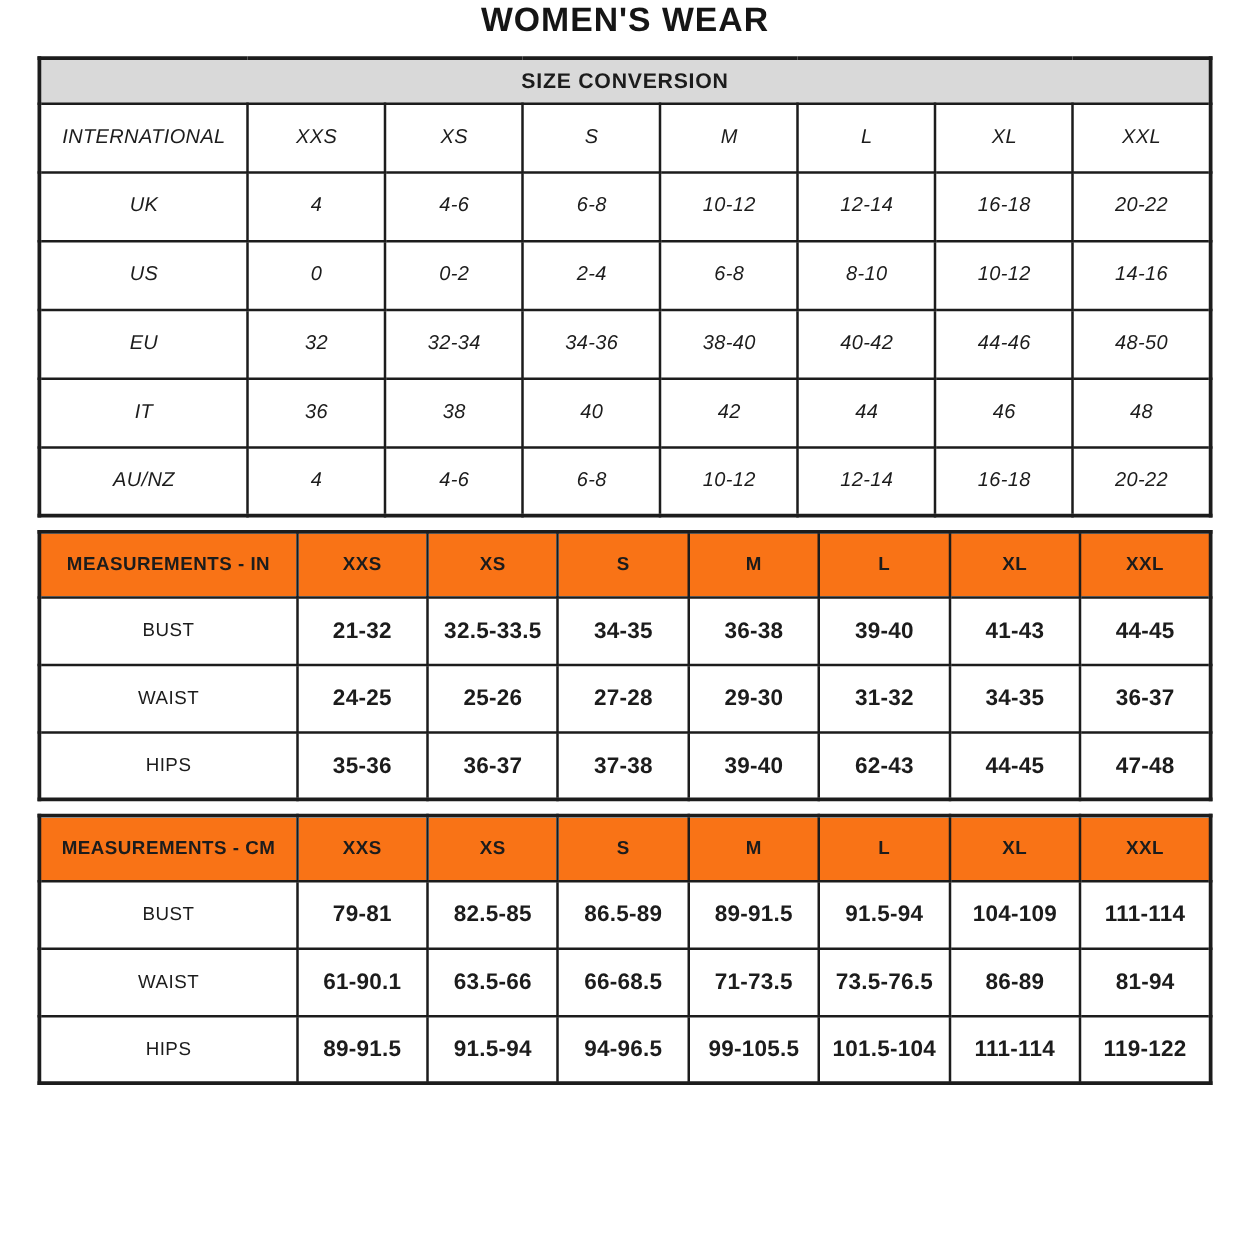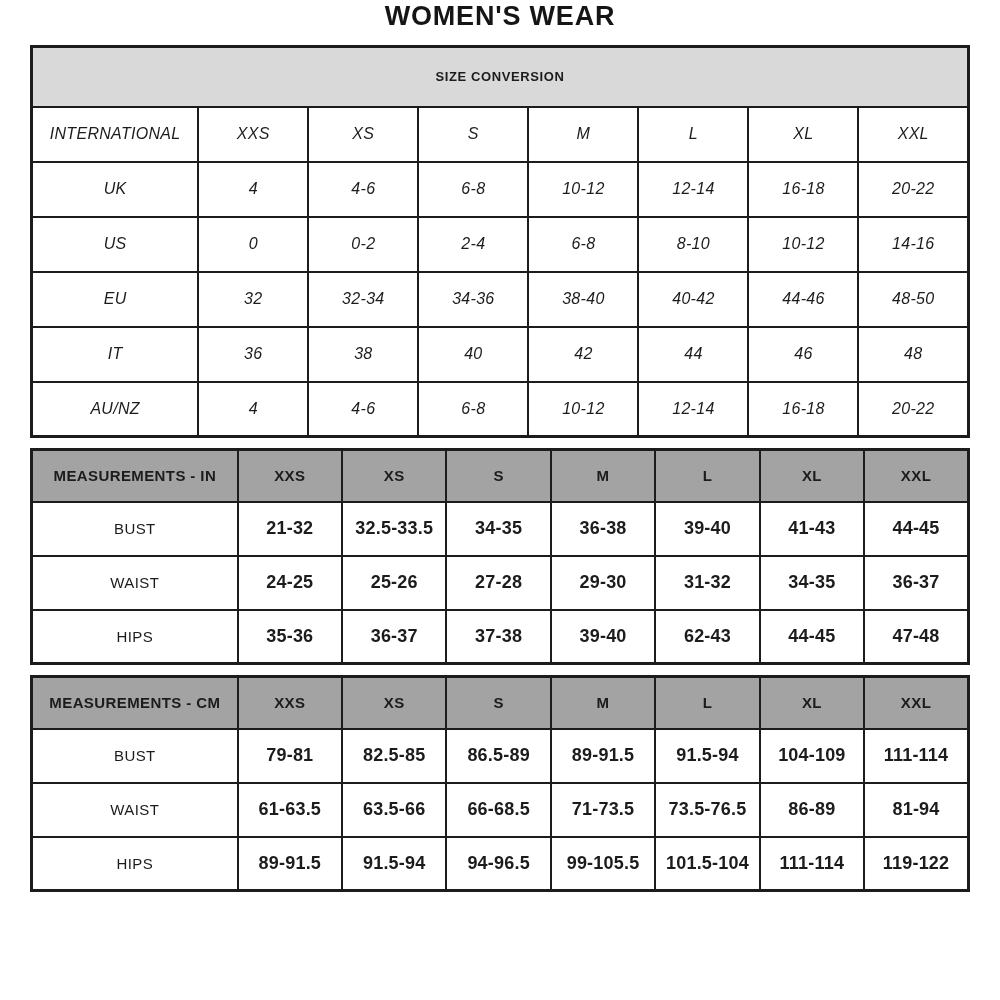--- a/index.html
+++ b/index.html
@@ -32,34 +32,34 @@
     vertical-align: middle;
     padding: 0 2px;
     overflow: hidden;
   }
   
   .conv col.c-label { width: 17.8%; }
   .meas col.m-label { width: 22.0%; }
   
   .conv .banner {
     background: #d9d9d9;
-    height: 60px;
-    font-size: 13px; font-weight: bold;
+    height: 36px;
+    font-size: 17px; font-weight: bold;
     letter-spacing: 0.6px;
   }
   .conv-cell {
     height: 55px;
     font-size: 16px;
     font-weight: normal;
     letter-spacing: 0.3px;
     font-style: italic;
   }
   
   .meas th.banner {
-    background: #a3a3a3;
+    background: #f97316;
     height: 52px;
     font-size: 15px; font-weight: bold;
     letter-spacing: 0.4px;
     margin-top: 20px;
   }
   .m-label-cell {
     height: 54px;
     font-size: 15px;
     letter-spacing: 0.4px;
     margin-top: 16px;
@@ -222,21 +222,21 @@
           <td class="m-value-cell">79-81</td>
           <td class="m-value-cell">82.5-85</td>
           <td class="m-value-cell">86.5-89</td>
           <td class="m-value-cell">89-91.5</td>
           <td class="m-value-cell">91.5-94</td>
           <td class="m-value-cell">104-109</td>
           <td class="m-value-cell">111-114</td>
         </tr>
         <tr>
           <td class="m-label-cell">WAIST</td>
-          <td class="m-value-cell">61-63.5</td>
+          <td class="m-value-cell">61-90.1</td>
           <td class="m-value-cell">63.5-66</td>
           <td class="m-value-cell">66-68.5</td>
           <td class="m-value-cell">71-73.5</td>
           <td class="m-value-cell">73.5-76.5</td>
           <td class="m-value-cell">86-89</td>
           <td class="m-value-cell">81-94</td>
         </tr>
         <tr>
           <td class="m-label-cell">HIPS</td>
           <td class="m-value-cell">89-91.5</td>

